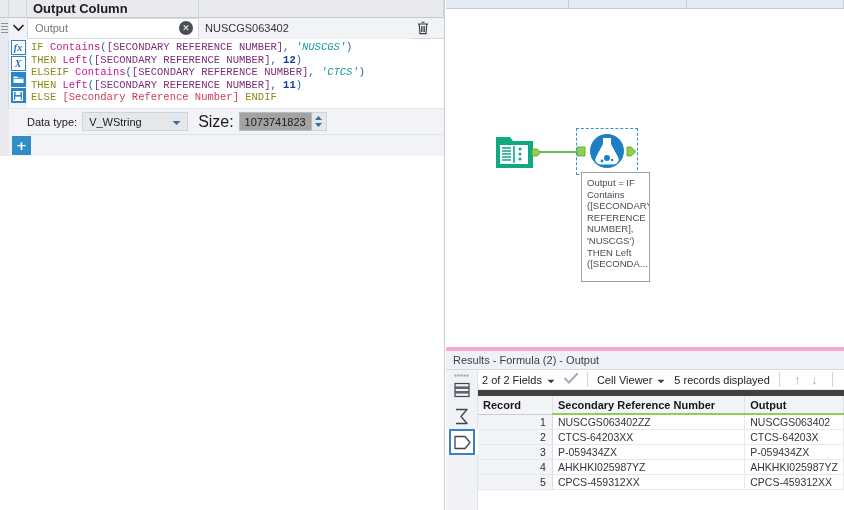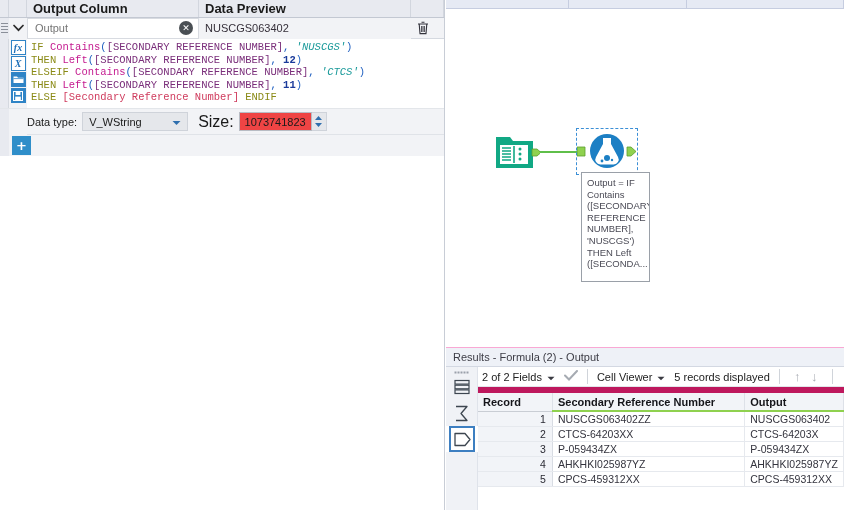--- a/index.html
+++ b/index.html
@@ -137,21 +137,21 @@
     border: 1px solid #cfd3da; display: flex; align-items: center;
     padding-left: 6px; font-size: 11px; color: #1a1a1a;
     position: relative; cursor: pointer;
   }
   .dt-select .caret {
     position: absolute; right: 6px; top: 50%;
     transform: translateY(-50%);
   }
   .sz-label { font-size: 16px; color: #1a1a1a; margin: 0 5px 0 10px; }
   .sz-box {
-    width: 73px; height: 19px; background: #ef4444;
+    width: 73px; height: 19px; background: #a3a3a3;
     border: 1px solid #b8bcc4; display: flex; align-items: center;
     justify-content: flex-end; padding-right: 5px;
     font-size: 11px; color: #1a1a1a;
   }
   .spinner {
     width: 15px; height: 19px; background: #e5e7eb;
     border: 1px solid #cfd3da; border-left: none;
     display: flex; flex-direction: column;
     align-items: center; justify-content: center; cursor: pointer;
   }
@@ -194,22 +194,22 @@
     font-size: 9.5px; line-height: 11.6px;
     color: #4a4a55;
     font-family: "Liberation Sans", sans-serif;
     overflow: hidden;
   }
 
   
   #results {
     position: absolute; left: 446px; top: 347px;
     width: 398px; height: 163px;
-    background: #be185d;
-    border-top: 1px solid #f9a8d4;
+    background: #404040;
+    border-top: 4px solid #f9a8d4;
   }
   .res-title {
     height: 19px; background: #eef1f7;
     display: flex; align-items: center; padding-left: 7px;
     font-size: 11px; color: #3d3d46;
     border-bottom: 1px solid #d3d8e2;
   }
   .res-toolbar {
     height: 20px; background: #ffffff;
     display: flex; align-items: center;
@@ -274,21 +274,20 @@
 </style>
 </head>
 <body>
 
 <div id="config-panel">
 
   <div class="cfg-header">
     <div class="hcell hcell-gutter"></div>
     <div class="hcell hcell-gutter2"></div>
     <div class="hcell hcell-out">Output Column</div>
-    <div class="hcell hcell-prev">Data Preview</div>
     <div class="hcell hcell-end"></div>
   </div>
 
   <div class="cfg-row">
     <div class="grip">
       <i></i>
         <i></i>
         <i></i>
         <i></i>
     </div>

